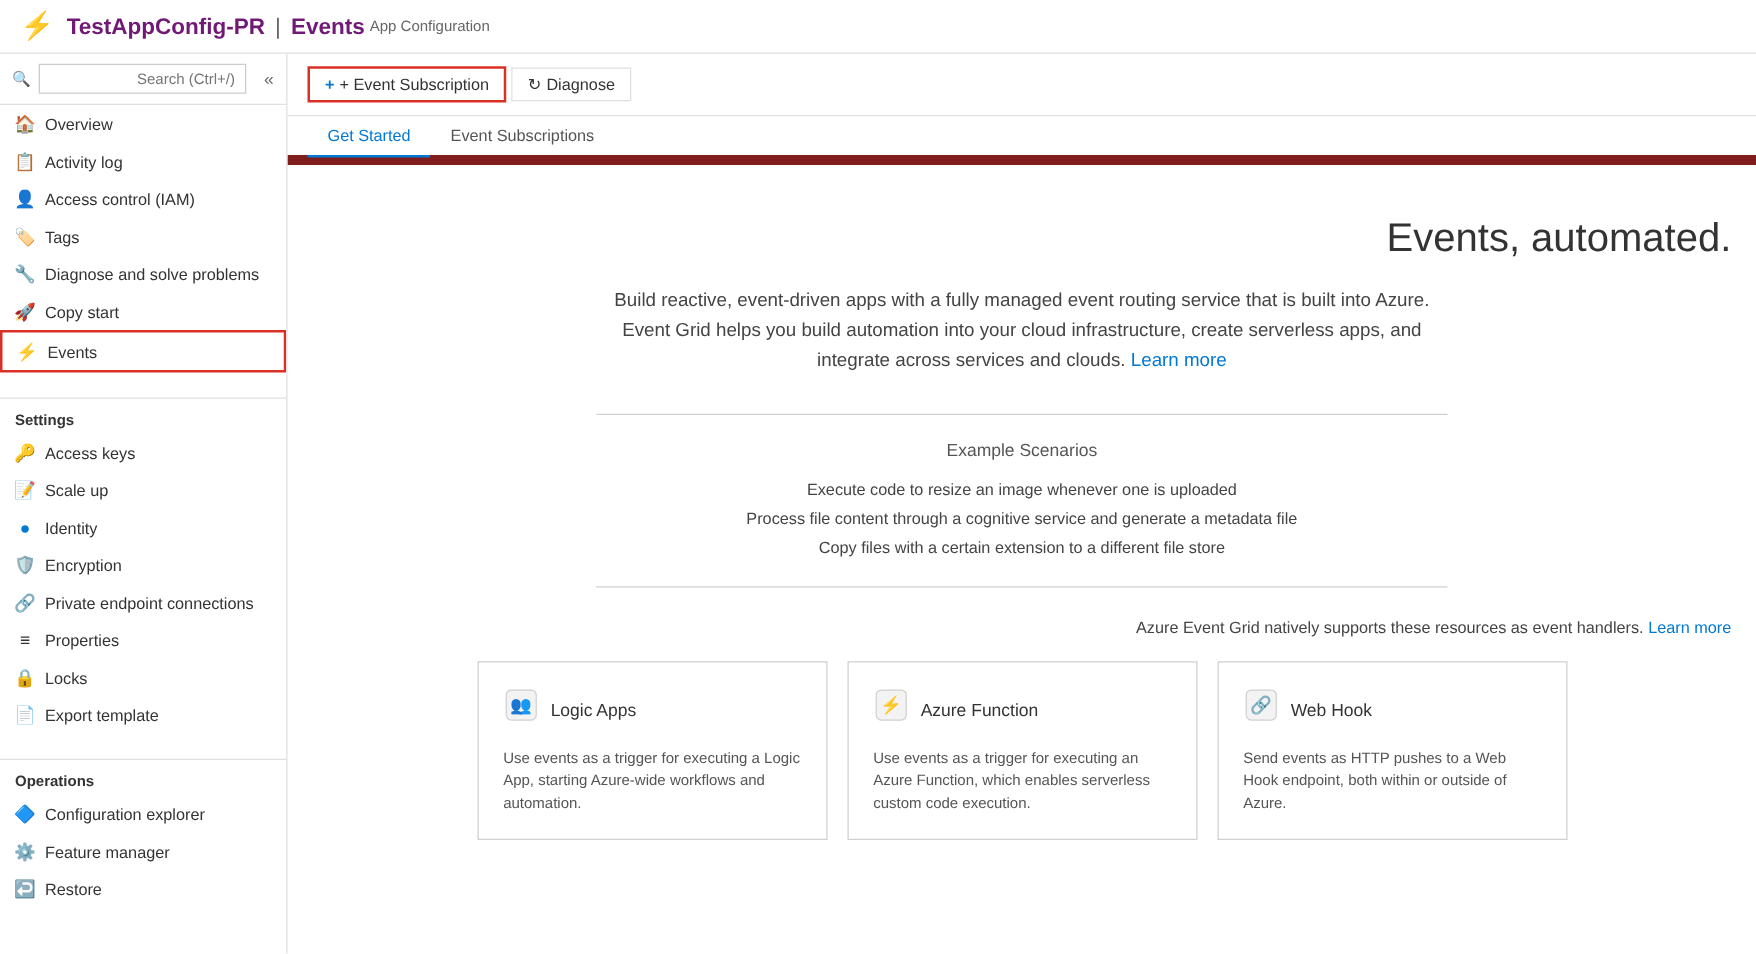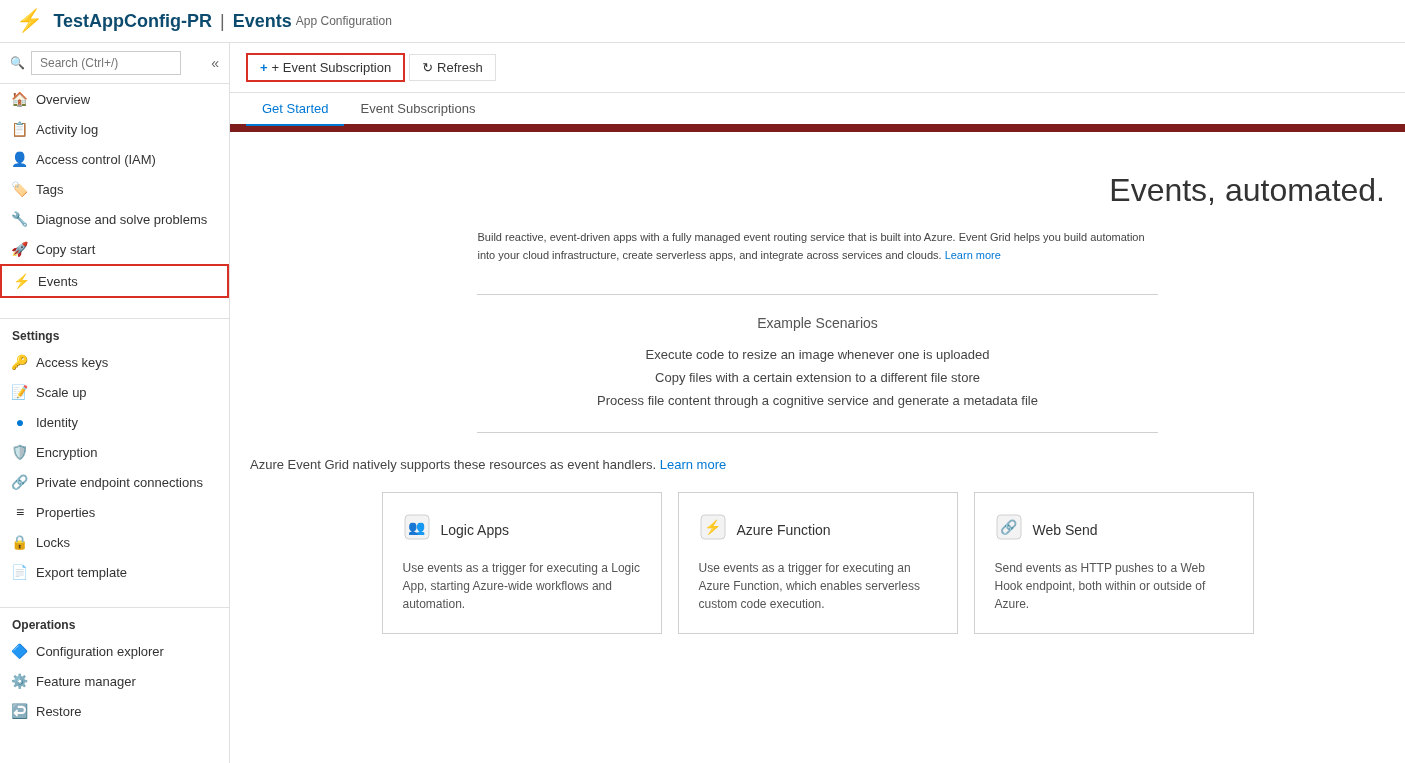--- a/index.html
+++ b/index.html
@@ -1,29 +1,29 @@
 <!DOCTYPE html>
 <html><head>
   <meta charset="utf-8">
   <style>
     * { box-sizing: border-box; margin: 0; padding: 0; }
     body { font-family: 'Segoe UI', Arial, sans-serif; font-size: 13px; color: #333; background: #fff; display: flex; flex-direction: column; height: 763px; overflow: hidden; }
 
     .app-header { display: flex; align-items: center; padding: 8px 16px; border-bottom: 1px solid #e0e0e0; }
     .app-header-icon { font-size: 22px; margin-right: 10px; color: #f5a623; }
-    .app-header-title { font-size: 18px; font-weight: 600; color: #0c4a6e; text-align: center; }
+    .app-header-title { font-size: 18px; font-weight: 600; color: #701a75; text-align: center; }
     .app-header-subtitle { font-size: 12px; color: #666; margin-left: 4px; text-align: center; }
     .header-separator { color: #666; margin: 0 8px; font-size: 18px; }
 
     .main-container { display: flex; flex: 1; overflow: hidden; }
 
     
     .sidebar { width: 230px; background: #fff; border-right: 1px solid #e0e0e0; display: flex; flex-direction: column; overflow-y: auto; flex-shrink: 0; }
     .sidebar-search { padding: 8px 10px; border-bottom: 1px solid #e0e0e0; display: flex; align-items: center; gap: 6px; }
-    .sidebar-search-input { border: 1px solid #ccc; padding: 4px 8px; font-size: 12px; color: #666; width: 150px; outline: none; }
+    .sidebar-search-input { border: 1px solid #ccc; padding: 4px 8px; font-size: 12px; color: #666; width: 166px; outline: none; text-align: right; }
     .sidebar-collapse-btn { margin-left: auto; color: #666; cursor: pointer; font-size: 14px; }
     .sidebar-scroll { flex: 1; overflow-y: auto; }
     .sidebar-item { display: flex; align-items: center; padding: 7px 12px; cursor: pointer; gap: 8px; font-size: 13px; color: #333; }
     .sidebar-item.active-highlight { border: 2px solid #d93025; background: #fff; }
     .sidebar-icon { width: 16px; height: 16px; display: flex; align-items: center; justify-content: center; font-size: 14px; flex-shrink: 0; }
     .sidebar-section-title { padding: 10px 12px 4px 12px; font-size: 12px; font-weight: 600; color: #333; border-top: 1px solid #e0e0e0; margin-top: 20px; }
 
     
     .content { flex: 1; display: flex; flex-direction: column; overflow: hidden; }
     .content-toolbar { display: flex; align-items: center; padding: 10px 16px; border-bottom: 1px solid #e0e0e0; gap: 4px; }
@@ -31,30 +31,30 @@
     .toolbar-btn-primary { border: 2px solid #d93025; }
     .toolbar-btn-secondary { border: 1px solid transparent; }
 
     .content-tabs { display: flex; border-bottom: 8px solid #7f1d1d; padding: 0 16px; }
     .tab { padding: 8px 16px; font-size: 13px; cursor: pointer; color: #555; border-bottom: 2px solid transparent; margin-bottom: -2px; }
     .tab.active { color: #0078d4; border-bottom: 2px solid #0078d4; font-weight: 500; }
 
     .content-body { flex: 1; overflow-y: auto; padding: 20px; }
 
     .hero-title { text-align: right; font-size: 32px; font-weight: 300; color: #333; margin-bottom: 20px; margin-top: 20px; }
-    .hero-description { max-width: 680px; margin: 0 auto 30px; font-size: 11px; color: #444; line-height: 1.6; }
+    .hero-description { text-align: center; max-width: 680px; margin: 0 auto 30px; font-size: 15px; color: #444; line-height: 1.6; }
     .hero-description a { color: #0078d4; text-decoration: none; }
 
     .divider-line { border: none; border-top: 1px solid #d0d0d0; margin: 20px auto; width: 60%; }
 
     .example-scenarios { text-align: center; margin-bottom: 16px; }
     .example-scenarios-title { font-size: 14px; color: #555; margin-bottom: 12px; }
     .example-item { text-align: center; font-size: 13px; color: #444; padding: 4px 0; }
 
-    .handlers-section { text-align: left; margin: 24px 0 20px; font-size: 13px; color: #444; }
+    .handlers-section { text-align: right; margin: 24px 0 20px; font-size: 13px; color: #444; }
     .handlers-section a { color: #0078d4; text-decoration: none; }
 
     .cards-container { display: flex; gap: 16px; justify-content: center; margin-top: 10px; flex-wrap: wrap; }
     .card { border: 1px solid #d0d0d0; padding: 20px; width: 280px; background: #fff; }
     .card-header { display: flex; align-items: center; gap: 10px; margin-bottom: 12px; font-size: 14px; font-weight: 500; color: #333; }
     .card-icon { font-size: 24px; }
     .card-body { font-size: 12px; color: #555; line-height: 1.5; }
 
     
     ::-webkit-scrollbar { width: 6px; }
@@ -163,21 +163,21 @@
 
   <div class="content">
 
     <div class="content-toolbar">
       <button class="toolbar-btn toolbar-btn-primary">
         <span style="font-weight:bold;color:#0078d4;">+</span>
         <span>+ Event Subscription</span>
       </button>
       <button class="toolbar-btn toolbar-btn-secondary" style="border:1px solid #e0e0e0;">
         <span>↻</span>
-        <span>Refresh</span>
+        <span>Diagnose</span>
       </button>
     </div>
 
     <div class="content-tabs">
       <div class="tab active">Get Started</div>
       <div class="tab">Event Subscriptions</div>
     </div>
 
     <div class="content-body">
       <h1 class="hero-title">Events, automated.</h1>
@@ -185,22 +185,22 @@
       <p class="hero-description">
         <span>Build reactive, event-driven apps with a fully managed event routing service that is built into Azure. Event Grid helps you build automation into your cloud infrastructure, create serverless apps, and integrate across services and clouds.</span>
         <a href="#">Learn more</a>
       </p>
 
       <hr class="divider-line">
 
       <div class="example-scenarios">
         <p class="example-scenarios-title">Example Scenarios</p>
         <p class="example-item">Execute code to resize an image whenever one is uploaded</p>
+        <p class="example-item">Process file content through a cognitive service and generate a metadata file</p>
         <p class="example-item">Copy files with a certain extension to a different file store</p>
-        <p class="example-item">Process file content through a cognitive service and generate a metadata file</p>
       </div>
 
       <hr class="divider-line">
 
       <div class="handlers-section">
         <span>Azure Event Grid natively supports these resources as event handlers.</span>
         <a href="#">Learn more</a>
       </div>
 
       <div class="cards-container">
@@ -232,20 +232,20 @@
         </div>
 
         <div class="card">
           <div class="card-header">
             <span class="card-icon" style="color:#a0288a;">
               <svg width="28" height="28" viewBox="0 0 28 28" fill="none">
                 <rect x="2" y="2" width="24" height="24" rx="4" fill="#f3f3f3" stroke="#d0d0d0"></rect>
                 <text x="14" y="19" text-anchor="middle" font-size="14" fill="#a0288a">🔗</text>
               </svg>
             </span>
-            <span>Web Send</span>
+            <span>Web Hook</span>
           </div>
           <div class="card-body">Send events as HTTP pushes to a Web Hook endpoint, both within or outside of Azure.</div>
         </div>
       </div>
     </div>
   </div>
 </div>
 
 </body></html>

